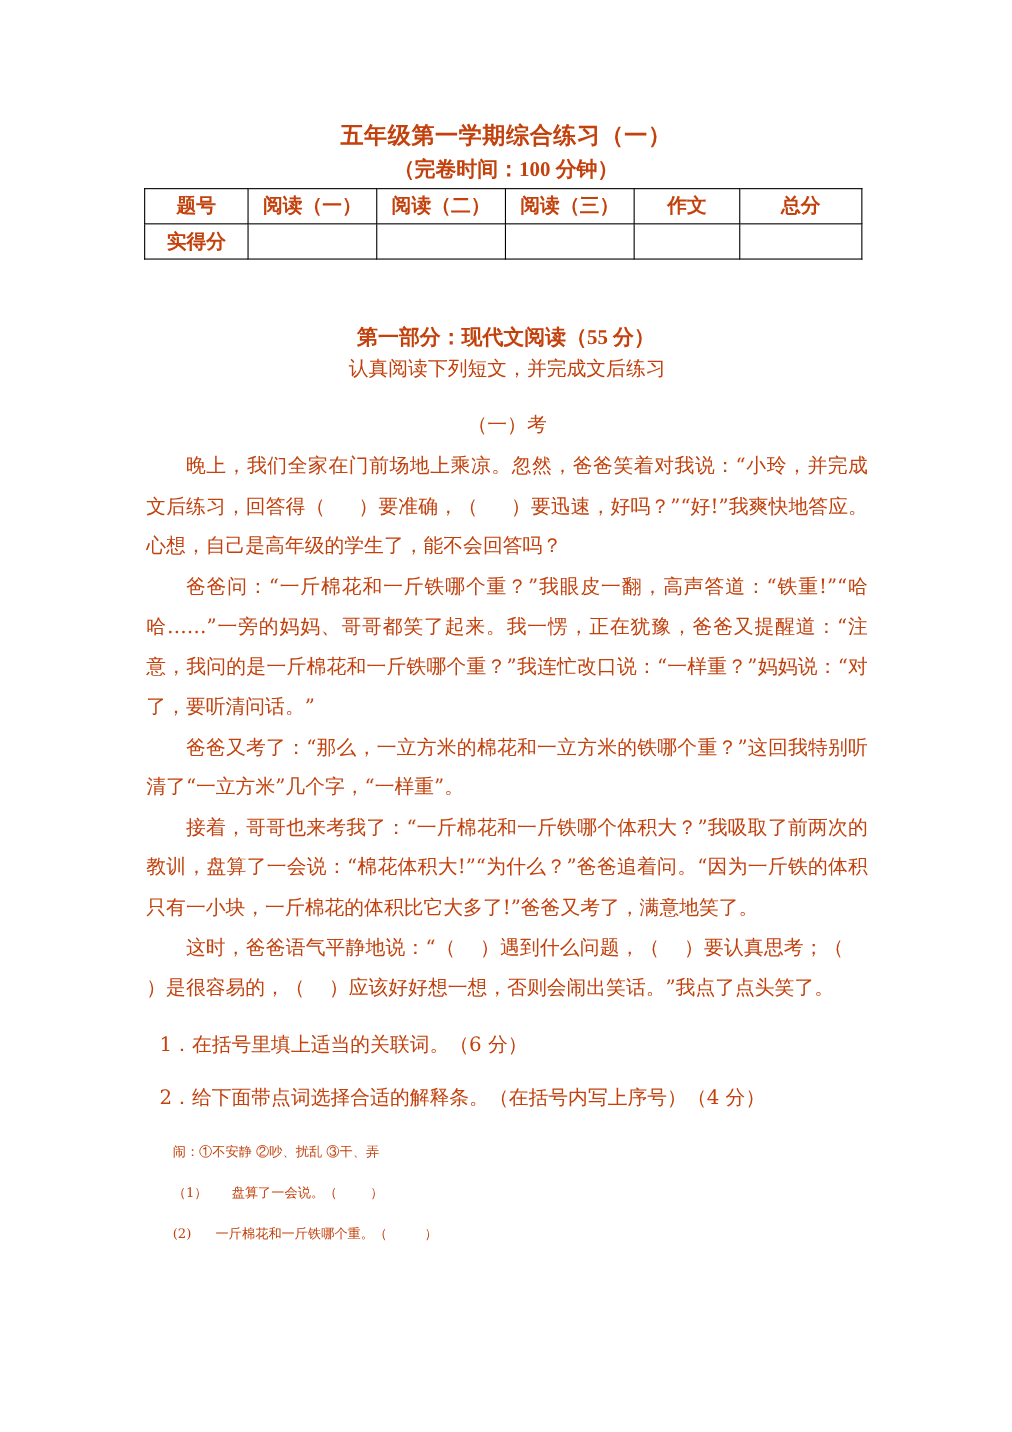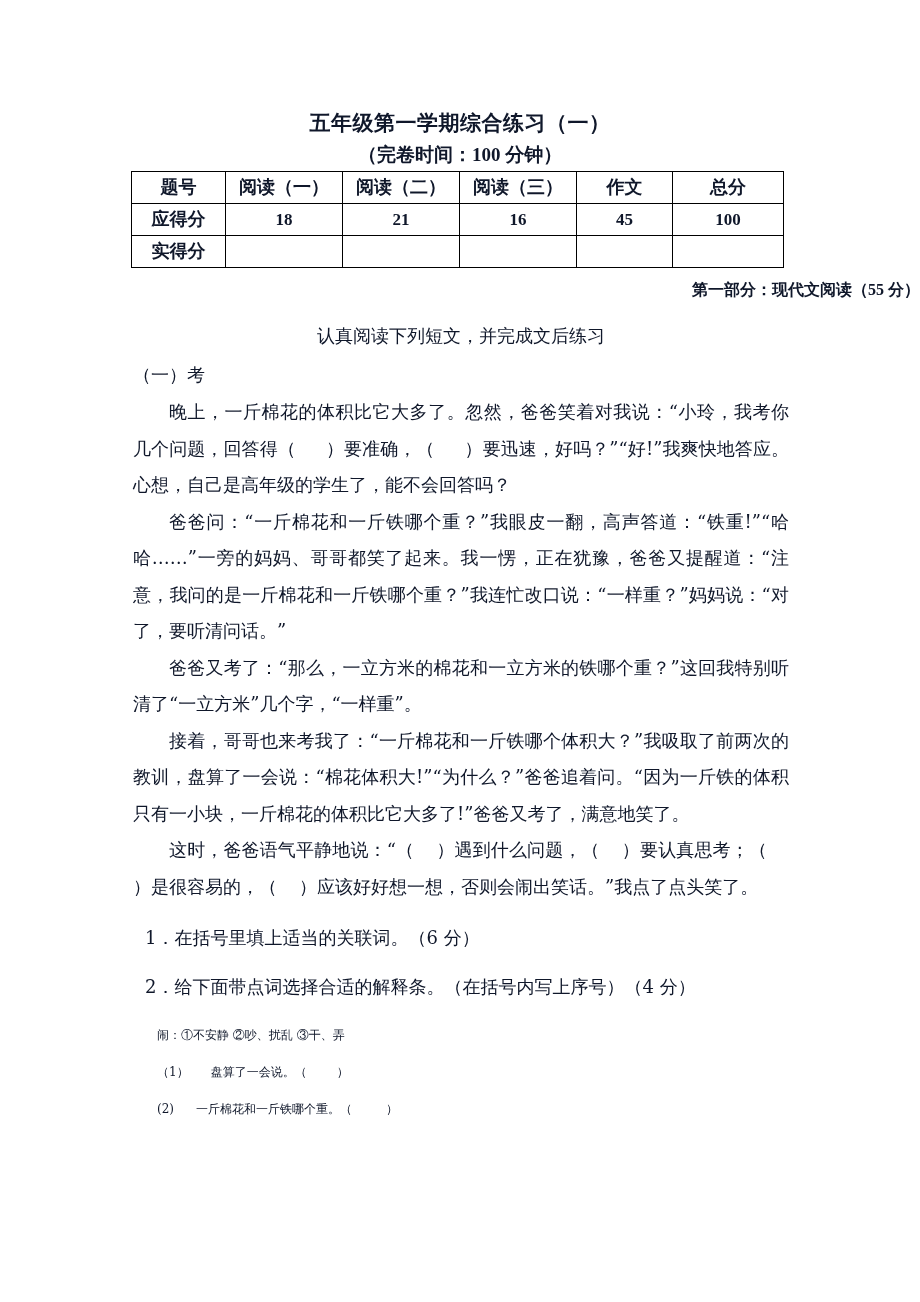--- a/index.html
+++ b/index.html
@@ -8,21 +8,21 @@
     background: #ffffff;
   }
   .page {
     position: relative;
     width: 920px;
     height: 1302px;
     background: #ffffff;
     margin: 0 auto;
     overflow: hidden;
     font-family: "Liberation Serif", "DejaVu Serif", serif;
-    color: #0f172a;
+    color: #c2410c;
     border-radius: 29px;
   }
 
   
   .title-block {
     position: absolute;
     left: 0;
     top: 108px;
     width: 920px;
     text-align: center;
@@ -63,48 +63,49 @@
   .score-table col.c-label { width: 94px; }
   .score-table col.c-mid   { width: 117px; }
   .score-table col.c-comp  { width: 96px; }
   .score-table col.c-total { width: 111px; }
   .score-table .num-cell { font-size: 17px; }
 
   
   .section-heading {
     position: absolute;
     left: 0;
-    top: 276px;
+    top: 294px;
     width: 920px;
-    text-align: right;
-    font-size: 16px;
+    text-align: center;
+    font-size: 19px;
     font-weight: bold;
     line-height: 28px;
   }
 
   
   .body-area {
     position: absolute;
     left: 133px;
     top: 318px;
     width: 656px;
   }
 
   .instruction {
     font-family: "DejaVu Serif", "Liberation Serif", serif;
     font-size: 18px;
     line-height: 36px;
     text-align: center;
   }
 
   .passage-title {
+    text-align: center;
     font-family: "DejaVu Serif", "Liberation Serif", serif;
     font-size: 18px;
     line-height: 38px;
-    margin-top: 2px;
+    margin-top: 14px;
   }
 
   .para {
     font-family: "DejaVu Serif", "Liberation Serif", serif;
     font-size: 18px;
     line-height: 36.5px;
     text-align: justify;
     text-justify: inter-ideograph;
     text-indent: 36px;
     margin: 0;
@@ -153,48 +154,40 @@
     <tbody>
       <tr>
         <td>题号</td>
         <td>阅读（一）</td>
         <td>阅读（二）</td>
         <td>阅读（三）</td>
         <td>作文</td>
         <td>总分</td>
       </tr>
       <tr>
-        <td>应得分</td>
-        <td class="num-cell">18</td>
-        <td class="num-cell">21</td>
-        <td class="num-cell">16</td>
-        <td class="num-cell">45</td>
-        <td class="num-cell">100</td>
-      </tr>
-      <tr>
         <td>实得分</td>
         <td></td>
         <td></td>
         <td></td>
         <td></td>
         <td></td>
       </tr>
     </tbody>
   </table>
 
   <div class="section-heading">第一部分：现代文阅读（55 分）</div>
 
   <div class="body-area">
 
     <div class="instruction">认真阅读下列短文，并完成文后练习</div>
 
     <div class="passage-title">（一）考</div>
 
     <p class="para">
-      <span>晚上，一斤棉花的体积比它大多了。忽然，爸爸笑着对我说：“小玲，我考你几个问题，回答得（</span><span class="blank-gap"></span><span>）要准确，（</span><span class="blank-gap"></span><span>）要迅速，好吗？”“好!”我爽快地答应。心想，自己是高年级的学生了，能不会回答吗？</span>
+      <span>晚上，我们全家在门前场地上乘凉。忽然，爸爸笑着对我说：“小玲，并完成文后练习，回答得（</span><span class="blank-gap"></span><span>）要准确，（</span><span class="blank-gap"></span><span>）要迅速，好吗？”“好!”我爽快地答应。心想，自己是高年级的学生了，能不会回答吗？</span>
     </p>
 
     <p class="para">爸爸问：“一斤棉花和一斤铁哪个重？”我眼皮一翻，高声答道：“铁重!”“哈哈……”一旁的妈妈、哥哥都笑了起来。我一愣，正在犹豫，爸爸又提醒道：“注意，我问的是一斤棉花和一斤铁哪个重？”我连忙改口说：“一样重？”妈妈说：“对了，要听清问话。”</p>
 
     <p class="para">爸爸又考了：“那么，一立方米的棉花和一立方米的铁哪个重？”这回我特别听清了“一立方米”几个字，“一样重”。</p>
 
 
     <p class="para">接着，哥哥也来考我了：“一斤棉花和一斤铁哪个体积大？”我吸取了前两次的教训，盘算了一会说：“棉花体积大!”“为什么？”爸爸追着问。“因为一斤铁的体积只有一小块，一斤棉花的体积比它大多了!”爸爸又考了，满意地笑了。</p>
 
     <p class="para">

